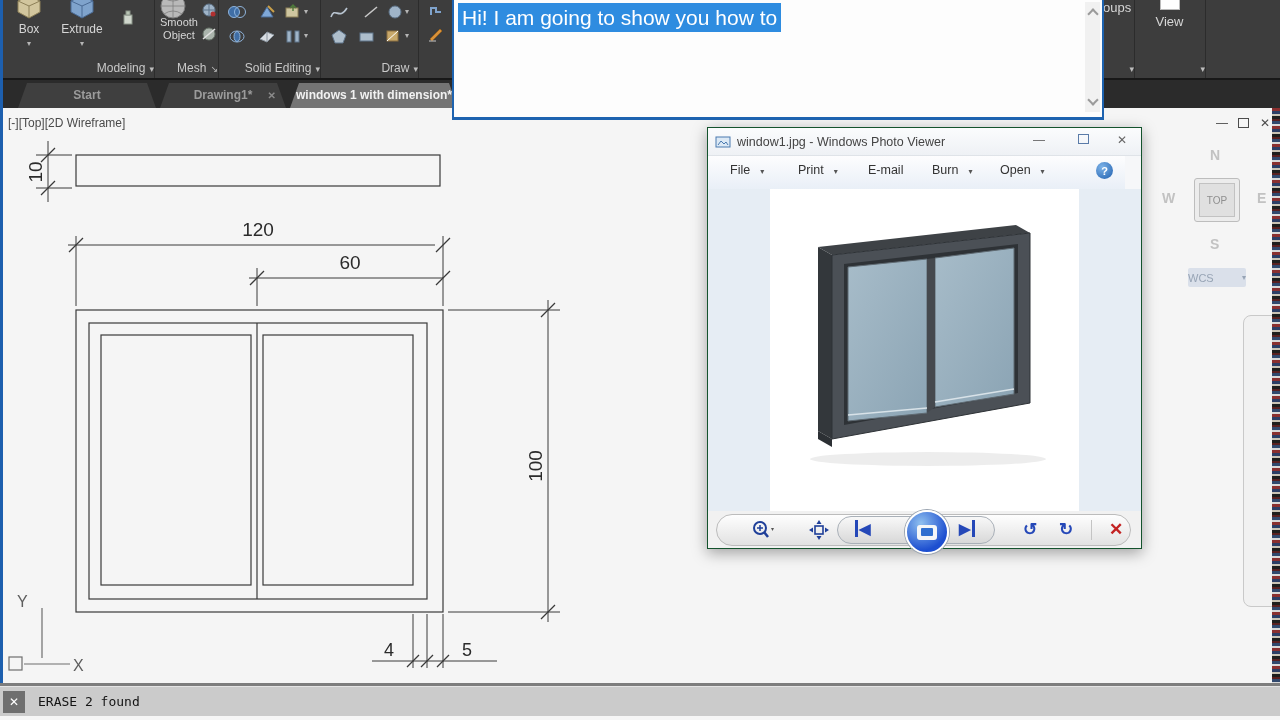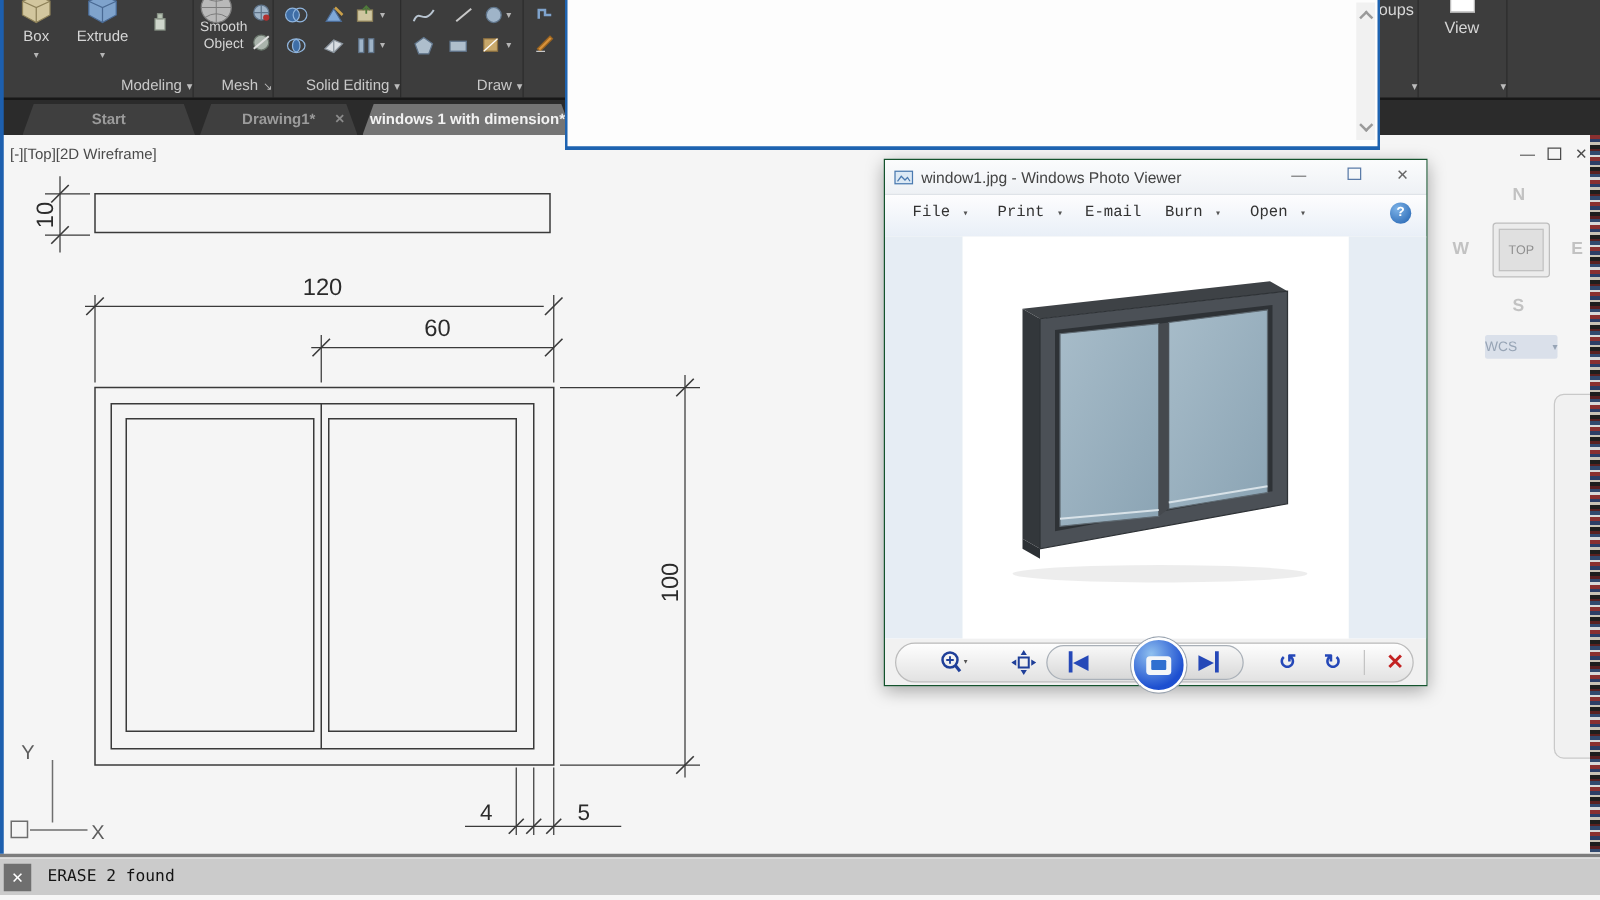--- a/index.html
+++ b/index.html
@@ -57,22 +57,22 @@
   .chev.up{top:8px;transform:rotate(45deg)}
   .chev.dn{bottom:8px;transform:rotate(225deg)}
 
   
   .pv{left:707px;top:127px;width:433px;height:420px;background:#f6f7f9;border:1px solid #14532d;
       box-shadow:0 4px 14px rgba(0,0,0,.35);z-index:80}
   .pv-title{position:absolute;left:0;top:0;right:0;height:27px;background:linear-gradient(#fbfcfd,#eef1f5);
       border-bottom:1px solid #dfe3e8;display:flex;align-items:center;}
   .pv-title .ttl{color:#444;font-size:12.5px;margin-left:6px}
   .pv-ctl{position:absolute;top:5px;color:#666;font-size:12px;cursor:default}
-  .pv-menu{position:absolute;left:0;top:28px;right:0;height:33px;background:linear-gradient(#fdfdfe,#e9eff7);
-      border-bottom:1px solid #ccd4de;font-family:Liberation Mono, monospace;}
+  .pv-menu{position:absolute;left:0;top:28px;right:16px;height:33px;background:linear-gradient(#fdfdfe,#e9eff7);
+      border-bottom:1px solid #ccd4de;}
   .pv-mi{position:absolute;top:7px;color:#333;font-size:12.5px;cursor:default}
   .pv-mi .car{font-size:8px;color:#555;margin-left:10px}
   .pv-help{position:absolute;right:12px;top:6px;width:17px;height:17px;border-radius:50%;
       background:radial-gradient(circle at 35% 30%,#7db3e8,#1f5fae);color:#fff;font-size:11px;font-weight:bold;
       display:flex;align-items:center;justify-content:center}
   .pv-img{position:absolute;left:0;top:61px;right:0;height:322px;background:#fff;overflow:hidden}
   .pv-strip{position:absolute;top:0;bottom:0;width:62px;background:#e6edf4}
   .pv-tools{position:absolute;left:0;bottom:0;right:0;height:37px;background:#f1f1f1}
   .pill{position:absolute;left:8px;right:10px;top:3px;height:30px;border:1px solid #bcbcbc;border-radius:16px;
       background:linear-gradient(#fefefe,#e2e2e2)}
@@ -326,20 +326,21 @@
 </div>
 <div class="abs vc-wcs">
   <span>WCS</span>
     <span class="car">▾</span>
 </div>
 
 <div class="abs navbar"></div>
 <div class="abs noise"></div>
 
 <div class="abs caption">
+  <span class="capline" style="top:3px;background:#2e8ce0">Hi! I am going to show you how to</span>
   <div class="capscroll">
     <span class="chev up"></span>
     <span class="chev dn"></span>
   </div>
 </div>
 
 <div class="abs pv">
   <div class="pv-title">
     <svg style="margin-left:7px" width="16" height="14" viewBox="0 0 16 14">
         <rect x="1" y="2" width="14" height="10" fill="#dce9f5" stroke="#4a7ab0"></rect>

